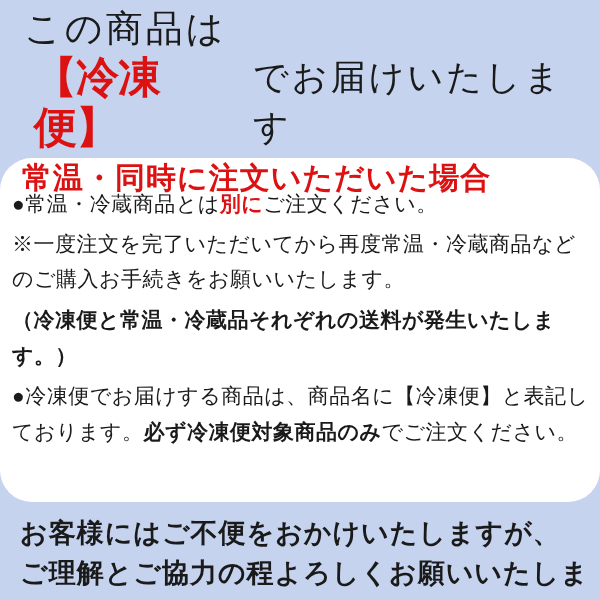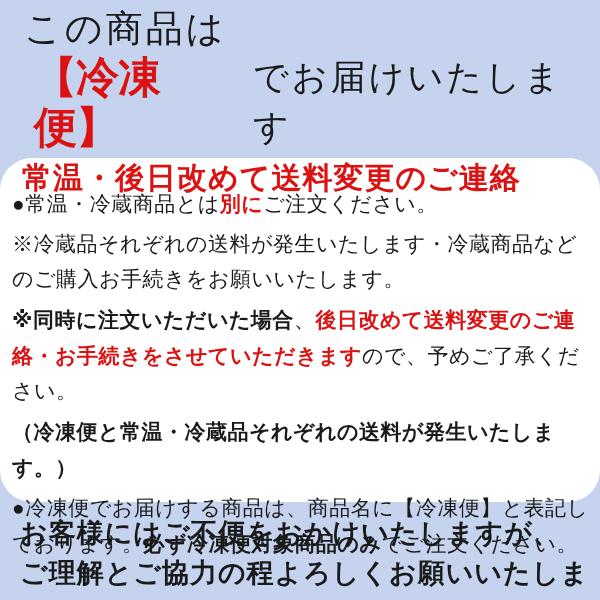--- a/index.html
+++ b/index.html
@@ -57,32 +57,29 @@
 <body>
 
 <div class="page">
 
   <header class="hero">
     <div class="hero-line1">この商品は</div>
     <div class="hero-line2">
       <span class="frozen-badge">【冷凍便】</span>
       <span class="hero-line2-rest">でお届けいたします</span>
     </div>
-    <div class="hero-line3">常温・後日改めて送料変更のご連絡</div>
+    <div class="hero-line3">常温・同時に注文いただいた場合</div>
   </header>
 
   <section class="panel">
     <p>
       <span>●常温・冷蔵商品とは</span><span class="red-strong">別に</span><span>ご注文ください。</span>
     </p>
     <p>
-      <span>※冷蔵品それぞれの送料が発生いたします・冷蔵商品などのご購入お手続きをお願いいたします。</span>
-    </p>
-    <p>
-      <span class="black-strong">※同時に注文いただいた場合</span><span>、</span><span class="red-strong">後日改めて送料変更のご連絡・お手続きをさせていただきます</span><span>ので、予めご了承ください。</span>
+      <span>※一度注文を完了いただいてから再度常温・冷蔵商品などのご購入お手続きをお願いいたします。</span>
     </p>
     <p>
       <span class="black-strong">（冷凍便と常温・冷蔵品それぞれの送料が発生いたします。）</span>
     </p>
     <p>
       <span>●冷凍便でお届けする商品は、商品名に【冷凍便】と表記しております。</span><span class="black-strong">必ず冷凍便対象商品のみ</span><span>でご注文ください。</span>
     </p>
   </section>
 
   <footer class="apology">

